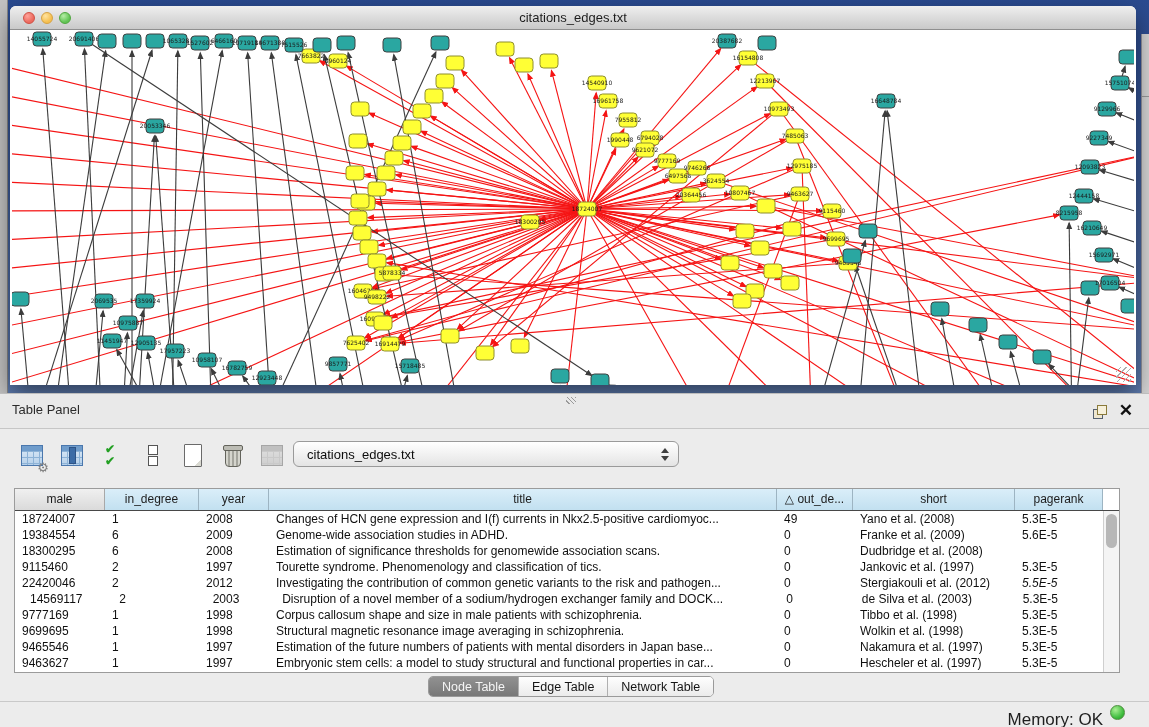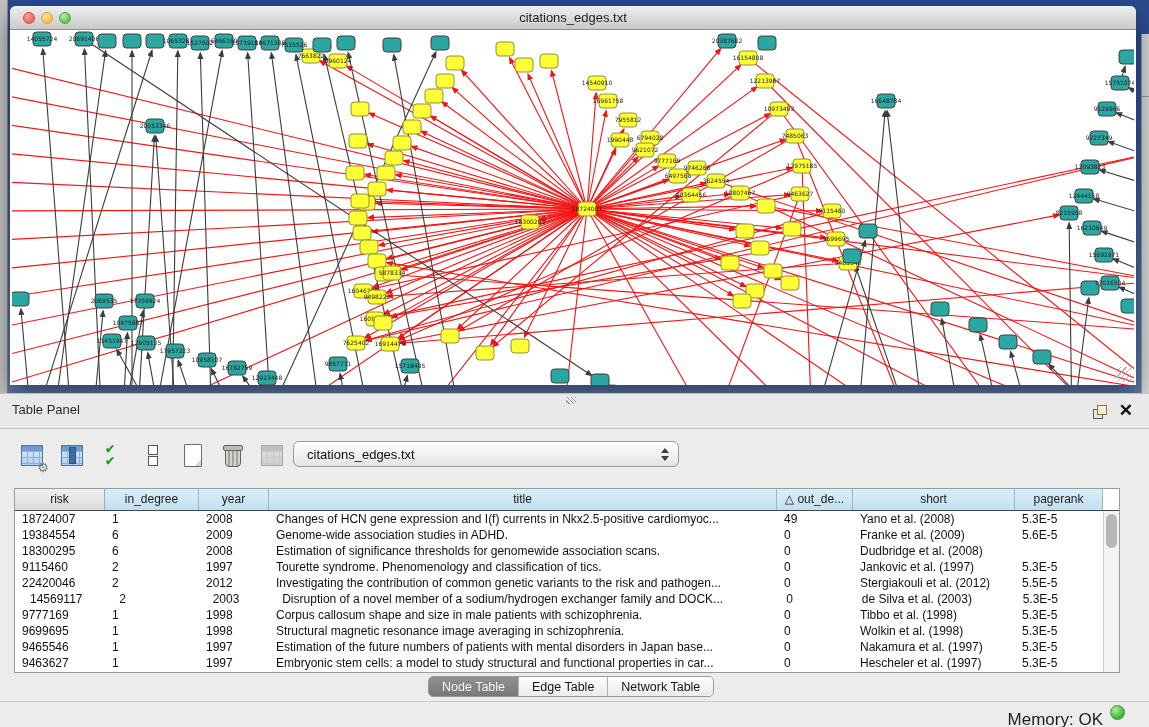--- a/index.html
+++ b/index.html
@@ -734,21 +734,21 @@
     <div class="combo">
       <span class="combo-text">citations_edges.txt</span>
       <span class="combo-arrows">
         <span class="arr-up" style="display:block"></span>
           <span class="arr-down" style="display:block"></span>
       </span>
     </div>
 
     <div class="dtable">
       <div class="thead">
-          <div class="th th-plain" style="width: 90px;">risk</div>
+          <div class="th th-plain" style="width: 90px;">male</div>
           <div class="th" style="width: 94px;">in_degree</div>
           <div class="th" style="width: 70px;">year</div>
           <div class="th" style="width: 508px;">title</div>
           <div class="th" style="width: 76px;">△ out_de...</div>
           <div class="th" style="width: 162px;">short</div>
           <div class="th" style="width: 88px;">pagerank</div>
         </div>
       <div class="tbody">
           <div class="tr">
             <div class="td" style="width: 90px;">18724007</div>
@@ -786,21 +786,21 @@
             <div class="td" style="width: 162px;">Jankovic et al. (1997)</div>
             <div class="td" style="width: 88px;">5.3E-5</div>
           </div>
           <div class="tr">
             <div class="td" style="width: 90px;">22420046</div>
             <div class="td" style="width: 94px;">2</div>
             <div class="td" style="width: 70px;">2012</div>
             <div class="td" style="width: 508px;">Investigating the contribution of common genetic variants to the risk and pathogen...</div>
             <div class="td" style="width: 76px;">0</div>
             <div class="td" style="width: 162px;">Stergiakouli et al. (2012)</div>
-            <div class="td" style="width: 88px;">5.5E-5</div>
+            <div class="td" style="width: 88px; font-style: italic;">5.5E-5</div>
           </div>
           <div class="tr">
             <div class="td" style="width: 90px; margin-left: 8px;">14569117</div>
             <div class="td" style="width: 94px;">2</div>
             <div class="td" style="width: 70px;">2003</div>
             <div class="td" style="width: 508px;">Disruption of a novel member of a sodium/hydrogen exchanger family and DOCK...</div>
             <div class="td" style="width: 76px;">0</div>
             <div class="td" style="width: 162px;">de Silva et al. (2003)</div>
             <div class="td" style="width: 88px;">5.3E-5</div>
           </div>

